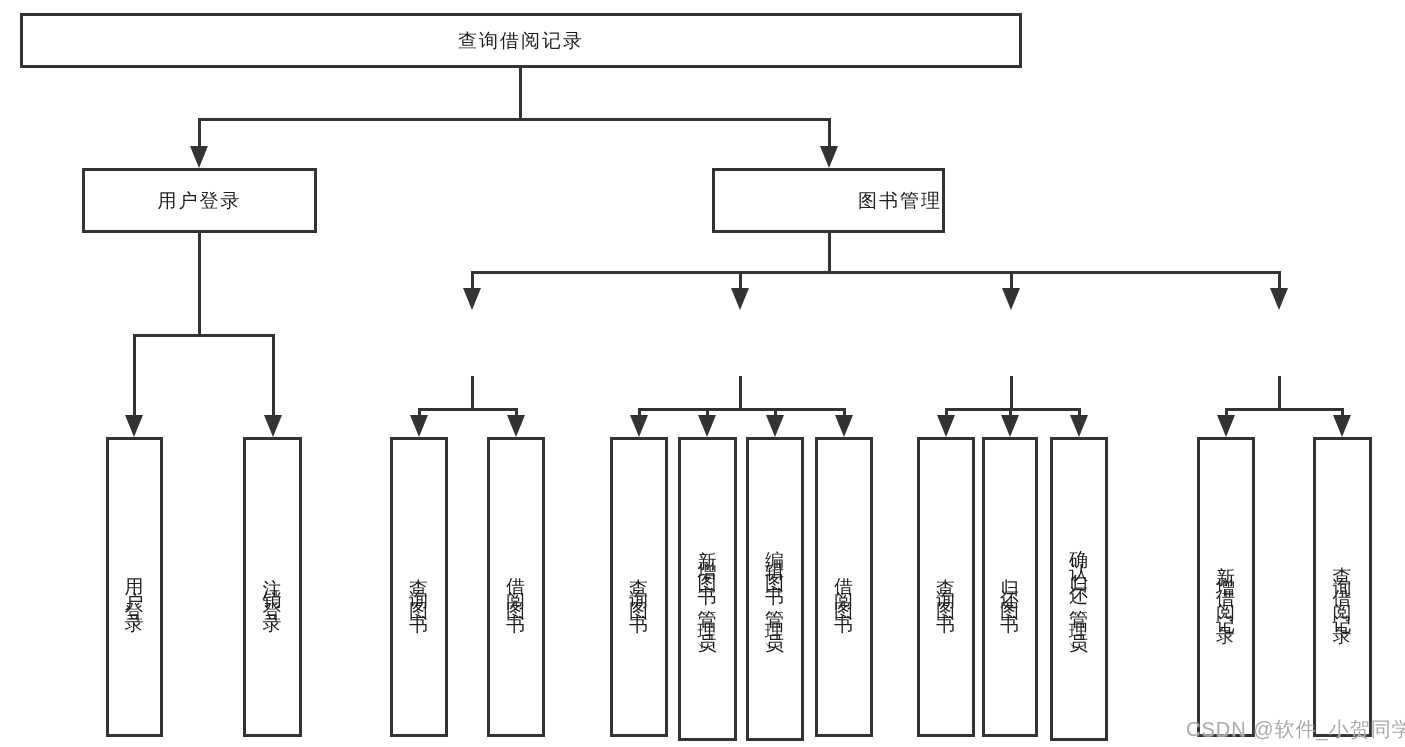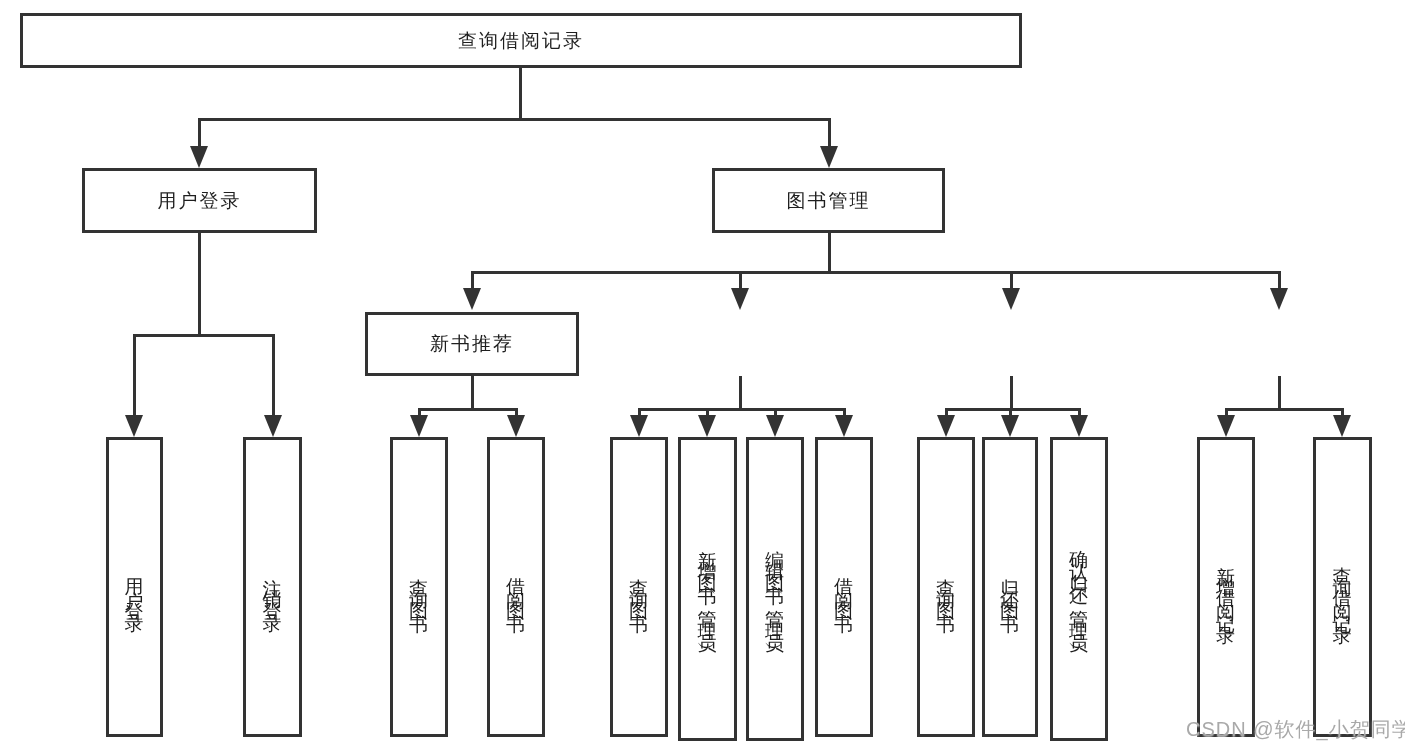--- a/index.html
+++ b/index.html
@@ -80,27 +80,24 @@
   <div class="ln" style="left:1341px;top:408px;width:3px;height:10px;"></div>
   <div class="arr" style="left:1333px;top:415px;"></div>
 
   <div class="box" style="left:20px;top:13px;width:1002px;height:55px;">
     <span class="lbl">查询借阅记录</span>
   </div>
 
   <div class="box" style="left:82px;top:168px;width:235px;height:65px;">
     <span class="lbl">用户登录</span>
   </div>
-  <div class="box" style="left:712px;top:168px;width:233px;height:65px;">
+  <div class="box" style="left:712px;top:168px;width:233px;height:65px;justify-content:flex-end;">
     <span class="lbl">图书管理</span>
   </div>
 
-  <div class="box" style="left:365px;top:312px;width:214px;height:64px;">
-    <span class="lbl">新书推荐</span>
-  </div>
 
   <div class="box leaf" style="left:106px;top:437px;width:57px;height:300px;">
     <span class="lbl">用户登录</span>
   </div>
   <div class="box leaf" style="left:243px;top:437px;width:59px;height:300px;">
     <span class="lbl">注销登录</span>
   </div>
 
   <div class="box leaf" style="left:390px;top:437px;width:58px;height:300px;">
     <span class="lbl">查询图书</span>

